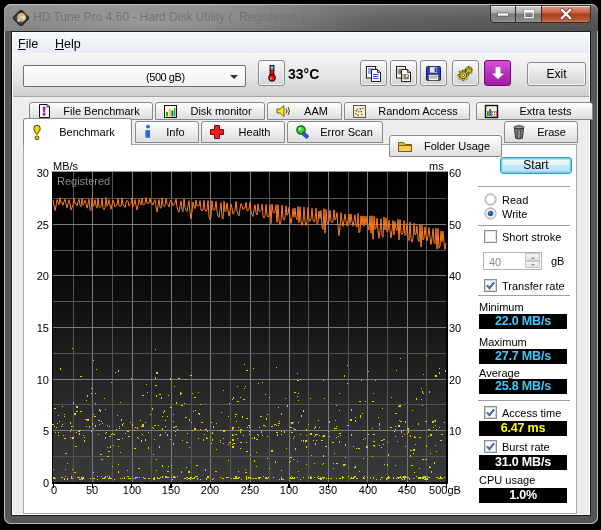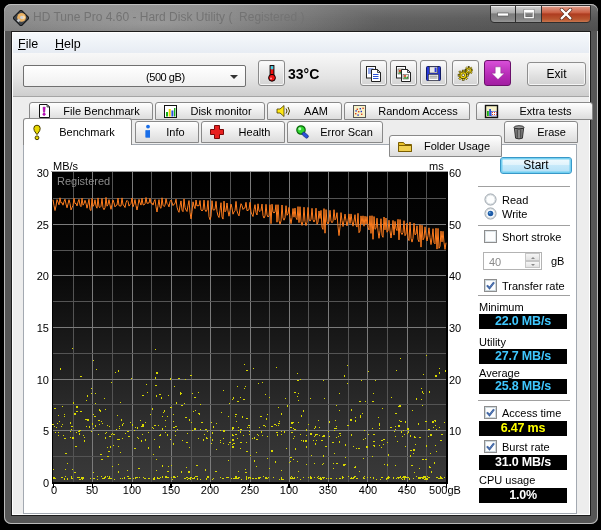--- a/index.html
+++ b/index.html
@@ -1222,21 +1222,21 @@
   </div>
 <div class="ctl" style="left:551px;top:255px">gB</div>
 <div class="ctl" style="left:484px;top:279px"><svg width="13" height="13" viewBox="0 0 13 13">
       <rect x="0.5" y="0.5" width="12" height="12" fill="#f4f4f4" stroke="#8e8e8e"></rect>
       <rect x="1.5" y="1.5" width="10" height="10" fill="#fdfdfd" stroke="#cdd8dd" stroke-width="1"></rect>
       <path d="M3 6.3l2.5 2.9L10 3.4" fill="none" stroke="#2d5596" stroke-width="2"></path>
       <path d="M3 6.3l2.5 2.9L10 3.4" fill="none" stroke="#6f8fc8" stroke-width="0.7"></path>
     </svg>Transfer rate</div>
 <div class="lab" style="left:479px;top:301px">Minimum</div>
 <div class="vbox" style="top:314px;color:#40c8ff">22.0 MB/s</div>
-<div class="lab" style="left:479px;top:336px">Utility</div>
+<div class="lab" style="left:479px;top:336px">Maximum</div>
 <div class="vbox" style="top:349px;color:#40c8ff">27.7 MB/s</div>
 <div class="lab" style="left:479px;top:367px">Average</div>
 <div class="vbox" style="top:379px;color:#40c8ff">25.8 MB/s</div>
 <div class="ctl" style="left:484px;top:406px"><svg width="13" height="13" viewBox="0 0 13 13">
       <rect x="0.5" y="0.5" width="12" height="12" fill="#f4f4f4" stroke="#8e8e8e"></rect>
       <rect x="1.5" y="1.5" width="10" height="10" fill="#fdfdfd" stroke="#cdd8dd" stroke-width="1"></rect>
       <path d="M3 6.3l2.5 2.9L10 3.4" fill="none" stroke="#2d5596" stroke-width="2"></path>
       <path d="M3 6.3l2.5 2.9L10 3.4" fill="none" stroke="#6f8fc8" stroke-width="0.7"></path>
     </svg>Access time</div>
 <div class="vbox" style="top:421px;color:#ffff00">6.47 ms</div>

